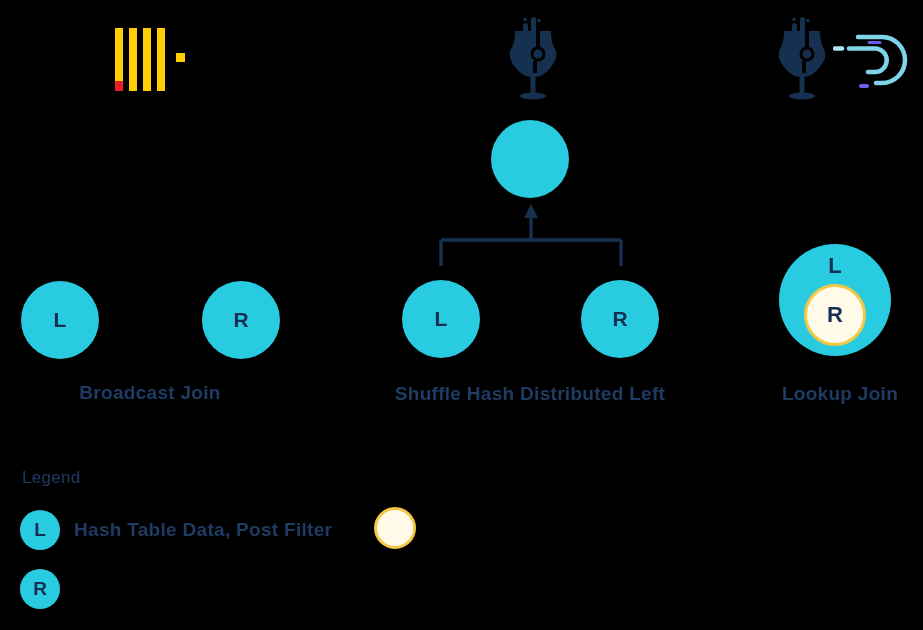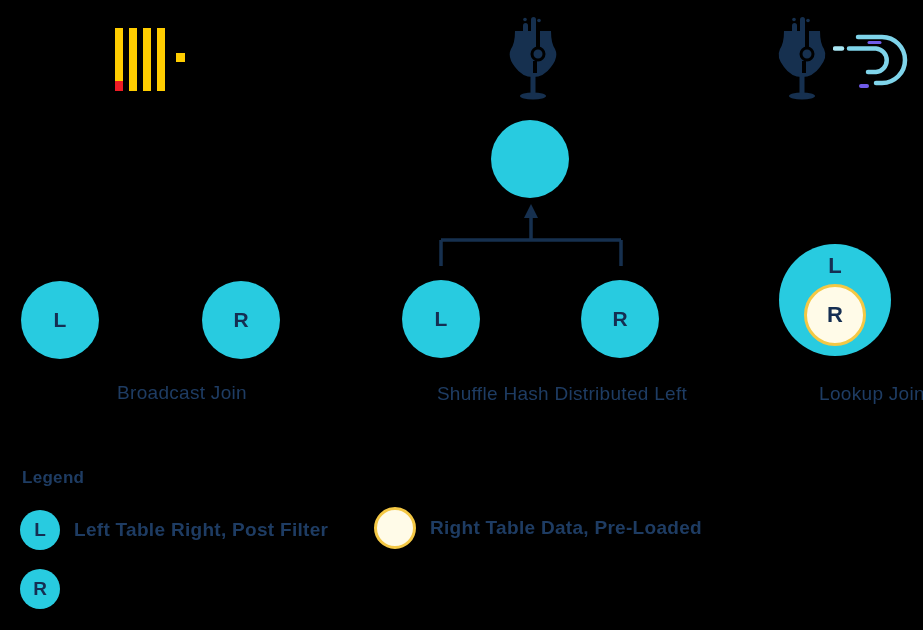--- a/index.html
+++ b/index.html
@@ -31,27 +31,27 @@
   .lookup-inner{
     position:absolute;left:50%;top:40px;transform:translateX(-50%);
     width:62px;height:62px;box-sizing:border-box;border-radius:50%;
     background:#FFFBE8;border:3px solid #F4C845;
     display:flex;align-items:center;justify-content:center;
     font-weight:bold;font-size:22px;color:#152E52;
   }
 
   .section-label{
     position:absolute;text-align:center;color:#1E3C63;
-    font-weight:normal;font-size:19px;letter-spacing:.3px;margin-left:32px;
+    font-weight:bold;font-size:19px;letter-spacing:.3px;
   }
 
   
   .legend-title{
     position:absolute;left:22px;top:468px;color:#1E3C63;
-    font-weight:bold;font-size:17px;letter-spacing:.3px;
+    font-weight:normal;font-size:17px;letter-spacing:.3px;
   }
   .legend-item{position:absolute;display:flex;align-items:center;gap:14px;}
   .legend-swatch{
     width:40px;height:40px;border-radius:50%;background:#28CBE0;flex:0 0 auto;
     display:flex;align-items:center;justify-content:center;
     font-weight:bold;font-size:19px;color:#152E52;
   }
   .legend-swatch.cream{
     width:42px;height:42px;box-sizing:border-box;
     background:#FFFBE8;border:3px solid #F4C845;
@@ -138,27 +138,26 @@
   </div>
 </div>
 <div class="section-label" style="left:740px;width:200px;top:383px">Lookup Join</div>
 
 <div class="legend-title">Legend</div>
 
 <div class="legend-item" style="left:20px;top:510px">
   <div class="legend-swatch">
     <span>L</span>
   </div>
-  <div class="legend-label">Left Table Right, Post Filter</div>
+  <div class="legend-label">Hash Table Data, Post Filter</div>
 </div>
 
 <div class="legend-item" style="left:20px;top:569px">
   <div class="legend-swatch">
     <span>R</span>
   </div>
 </div>
 
 <div class="legend-item" style="left:374px;top:507px">
   <div class="legend-swatch cream">
     <span></span>
   </div>
-  <div class="legend-label">Right Table Data, Pre-Loaded</div>
 </div>
 
 </body></html>

